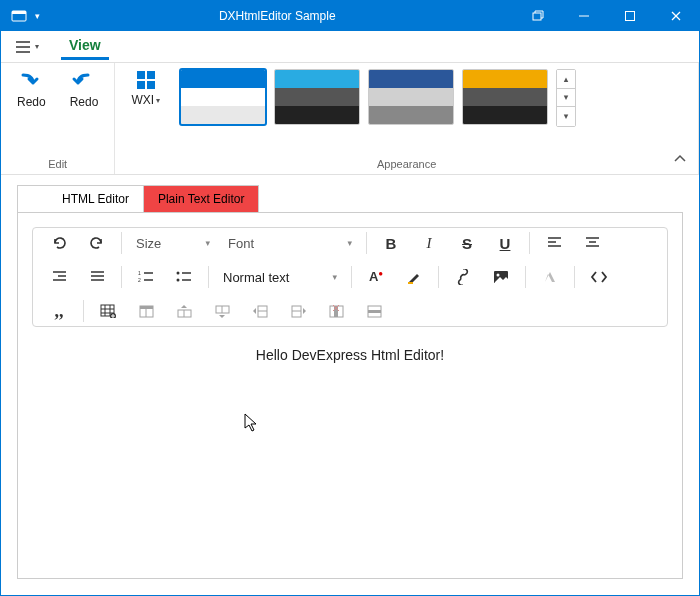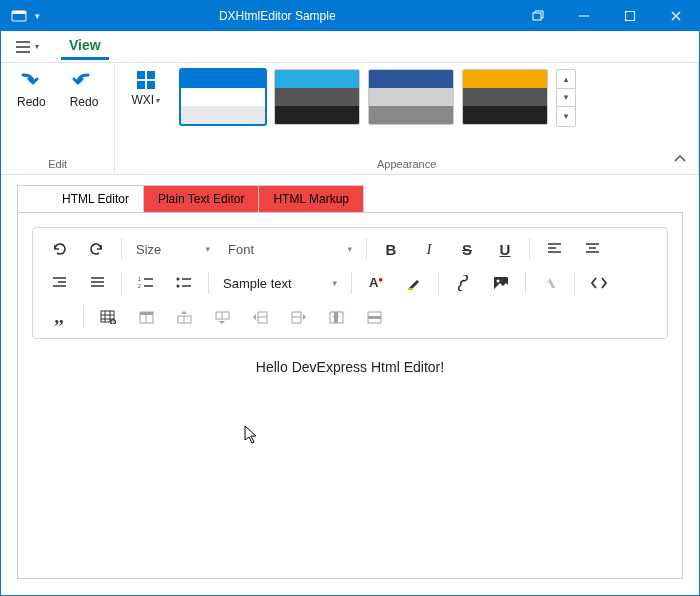--- a/index.html
+++ b/index.html
@@ -27,21 +27,21 @@
 .theme-swatch.selected { outline: 2px solid #0078d4; outline-offset: -1px; }
 .stripe { flex:1; }
 .gallery-nav { display: flex; flex-direction: column; border: 1px solid #ccc; border-radius:2px; }
 .gallery-nav button { width: 18px; height: 18.6px; background: #fff; border: none; border-bottom: 1px solid #ccc; cursor: pointer; font-size: 9px; color:#555; display:flex;align-items:center;justify-content:center;}
 .gallery-nav button:last-child { border-bottom: none; }
 .ribbon-collapse { position: absolute; right: 12px; bottom: 8px; cursor: pointer; color:#555; }
 .tabs-row { display: flex; padding: 10px 16px 0 16px; gap: 0; }
 .doctab { padding: 6px 14px; font-size: 12px; border: 1px solid #ccc; border-bottom: none; background: #ef4444; cursor: pointer; margin-right: -1px;}
 .doctab.active { background: #fff; position: relative; z-index: 2; padding-left: 44px; }
 .editor-wrap { flex:1; margin: 0 16px 16px 16px; border: 1px solid #ccc; background:#fff; padding: 14px; display:flex; flex-direction:column;}
-.toolbar { border: 1px solid #d6d6d6; border-radius: 4px; padding: 6px 8px; display: flex; flex-direction: column; gap: 4px; }
+.toolbar { border: 1px solid #d6d6d6; border-radius: 4px; padding: 0 8px; display: flex; flex-direction: column; gap: 4px; }
 .tool-row { display: flex; align-items: center; gap: 2px; flex-wrap: nowrap; }
 .tbtn { width: 36px; height: 30px; display: flex; align-items: center; justify-content: center; cursor: pointer; border-radius: 3px; color:#333; }
 .tsep { width: 1px; height: 22px; background: #ddd; margin: 0 4px; }
 .tsel { height: 30px; border: none; background: transparent; font-size: 13px; color: #555; cursor: pointer; display: flex; align-items: center; justify-content: space-between; padding: 0 8px; }
 .tsel .caret { font-size: 9px; color:#888; margin-left:auto; }
 .content { padding: 20px 6px; font-size: 14px; color: #222; flex:1; position:relative;text-align:center; }
 .cursor { position:absolute; left: 212px; top: 86px; pointer-events:none; }
 svg { display:block; }
 </style>
 </head>
@@ -161,21 +161,20 @@
     <div class="ribbon-collapse">
       <svg width="14" height="14">
           <path d="M2 9 L7 4 L12 9" fill="none" stroke="#555" stroke-width="1.5"></path>
         </svg>
     </div>
   </div>
 
   <div class="tabs-row">
     <div class="doctab active">HTML Editor</div>
     <div class="doctab">Plain Text Editor</div>
-    <div class="doctab">HTML Markup</div>
   </div>
 
   <div class="editor-wrap">
     <div class="toolbar">
       <div class="tool-row">
         <div class="tbtn">
             <svg width="16" height="16" viewBox="0 0 16 16">
               <path d="M4 8 A5 5 0 1 1 6 12" fill="none" stroke="#333" stroke-width="1.6"></path>
               <path d="M4 4 L4 8 L8 8" fill="none" stroke="#333" stroke-width="1.6"></path>
             </svg>
@@ -251,21 +250,21 @@
         <div class="tbtn">
             <svg width="16" height="14">
               <circle cx="2" cy="3" r="1.5" fill="#333"></circle>
               <circle cx="2" cy="10" r="1.5" fill="#333"></circle>
               <line x1="6" y1="3" x2="15" y2="3" stroke="#333" stroke-width="1.5"></line>
               <line x1="6" y1="10" x2="15" y2="10" stroke="#333" stroke-width="1.5"></line>
             </svg>
           </div>
         <div class="tsep"></div>
         <div class="tsel" style="width:130px;color:#222">
-            <span>Sample text</span>
+            <span>Normal text</span>
             <span class="caret">▾</span>
           </div>
         <div class="tsep"></div>
         <div class="tbtn">
             <span style="font-size:13px;font-weight:bold">A<sup style="font-size:8px;color:#d00">●</sup></span>
           </div>
         <div class="tbtn">
             <svg width="16" height="16">
               <path d="M3 13 L11 5 L13 7 L5 15 Z" fill="#333"></path>
               <rect x="2" y="13" width="5" height="2" fill="#f2a900"></rect>

